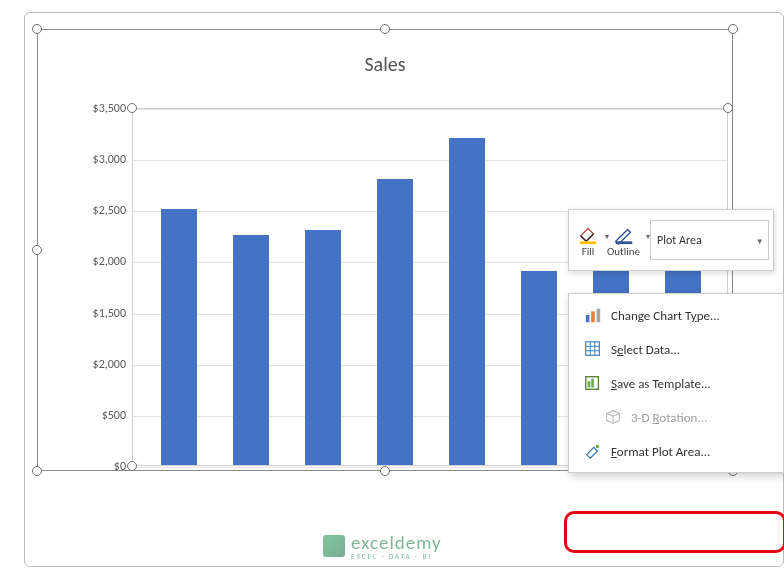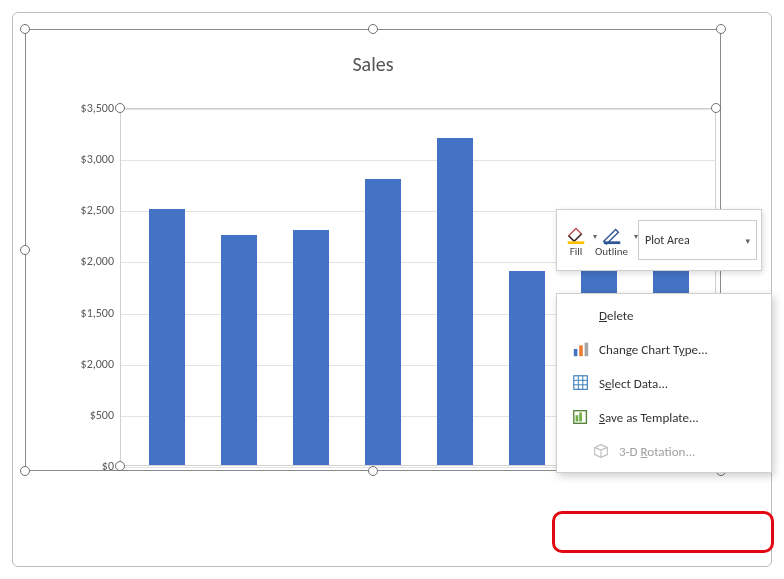--- a/index.html
+++ b/index.html
@@ -7,21 +7,21 @@
     margin: 0;
     font-family: "Segoe UI", Calibri, Arial, sans-serif;
     background: #fff;
     width: 784px;
     height: 579px;
     position: relative;
     overflow: hidden;
   }
   .frame {
     position: absolute;
-    left: 12px; top: 12px;
+    left: 24px; top: 12px;
     width: 760px; height: 555px;
     border: 1px solid #bdbdbd;
     border-radius: 6px;
     background: #fff;
   }
   
   .chart-select {
     position: absolute;
     left: 12px; top: 16px;
     width: 696px; height: 442px;
@@ -218,24 +218,20 @@
       <span>Outline</span>
     </div>
     <div class="mini-select">
       <span>Plot Area</span>
       <span style="font-size:9px;color:#666;">▾</span>
     </div>
   </div>
 
   <div class="ctxmenu">
     <div class="item">
-      <span class="ico"></span>
-      <span><u>D</u><span>elete</span></span>
-    </div>
-    <div class="item">
       <span class="ico">
         <svg width="18" height="18" viewBox="0 0 20 20">
             <rect x="2" y="10" width="4" height="8" fill="#4472c4"></rect>
             <rect x="8" y="6" width="4" height="12" fill="#ed7d31"></rect>
             <rect x="14" y="3" width="4" height="15" fill="#a5a5a5"></rect>
           </svg>
       </span>
       <span>Change Chart T<u>y</u>pe...</span>
     </div>
     <div class="item">
@@ -262,18 +258,34 @@
     </div>
     <div class="item disabled">
       <span class="ico">
         <svg width="18" height="18" viewBox="0 0 20 20">
             <path d="M3 6 L10 3 L17 6 L17 14 L10 17 L3 14 Z" fill="none" stroke="#bbb" stroke-width="1.2"></path>
             <path d="M3 6 L10 9 L17 6 M10 9 L10 17" fill="none" stroke="#bbb" stroke-width="1.2"></path>
           </svg>
       </span>
       <span>3-D <u>R</u>otation...</span>
     </div>
+    <div class="item">
+      <span class="ico">
+        <svg width="18" height="18" viewBox="0 0 20 20">
+            <path d="M3 14 L11 6 L15 10 L7 18 Z" fill="none" stroke="#2e75b6" stroke-width="1.3"></path>
+            <circle cx="15" cy="5" r="2" fill="#70ad47"></circle>
+          </svg>
+      </span>
+      <span><u>F</u>ormat Plot Area...</span>
+    </div>
   </div>
 
   <div class="highlight-box"></div>
 
+  <div class="watermark">
+    <div class="logo"></div>
+    <div>
+      <div class="t1">exceldemy</div>
+      <div class="t2">EXCEL · DATA · BI</div>
+    </div>
+  </div>
 
 </div>
 
 </body></html>

